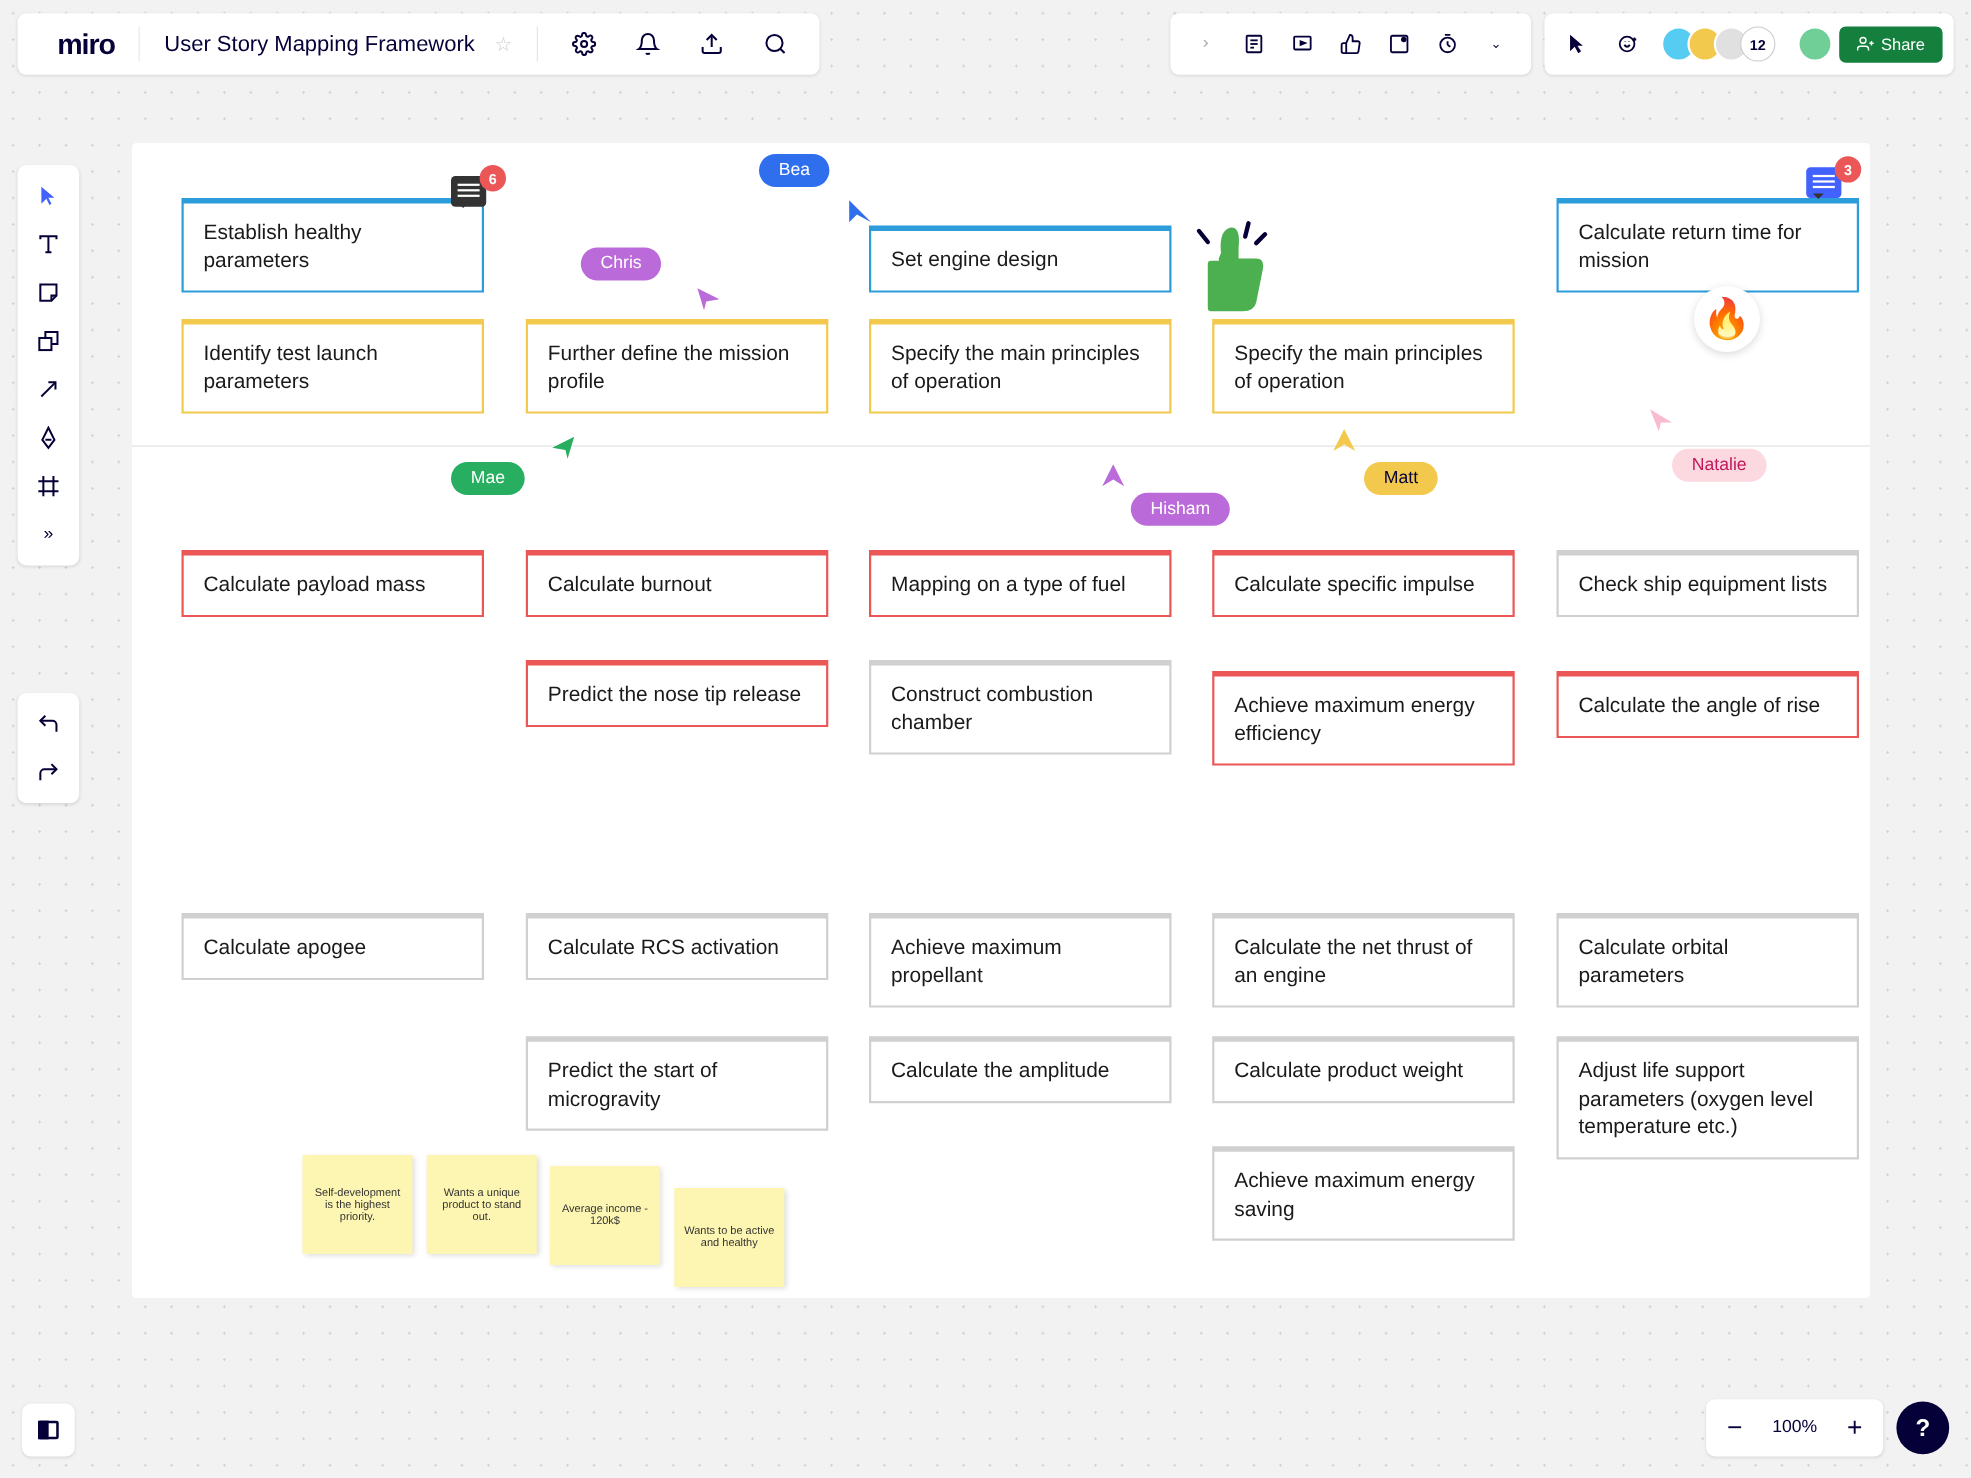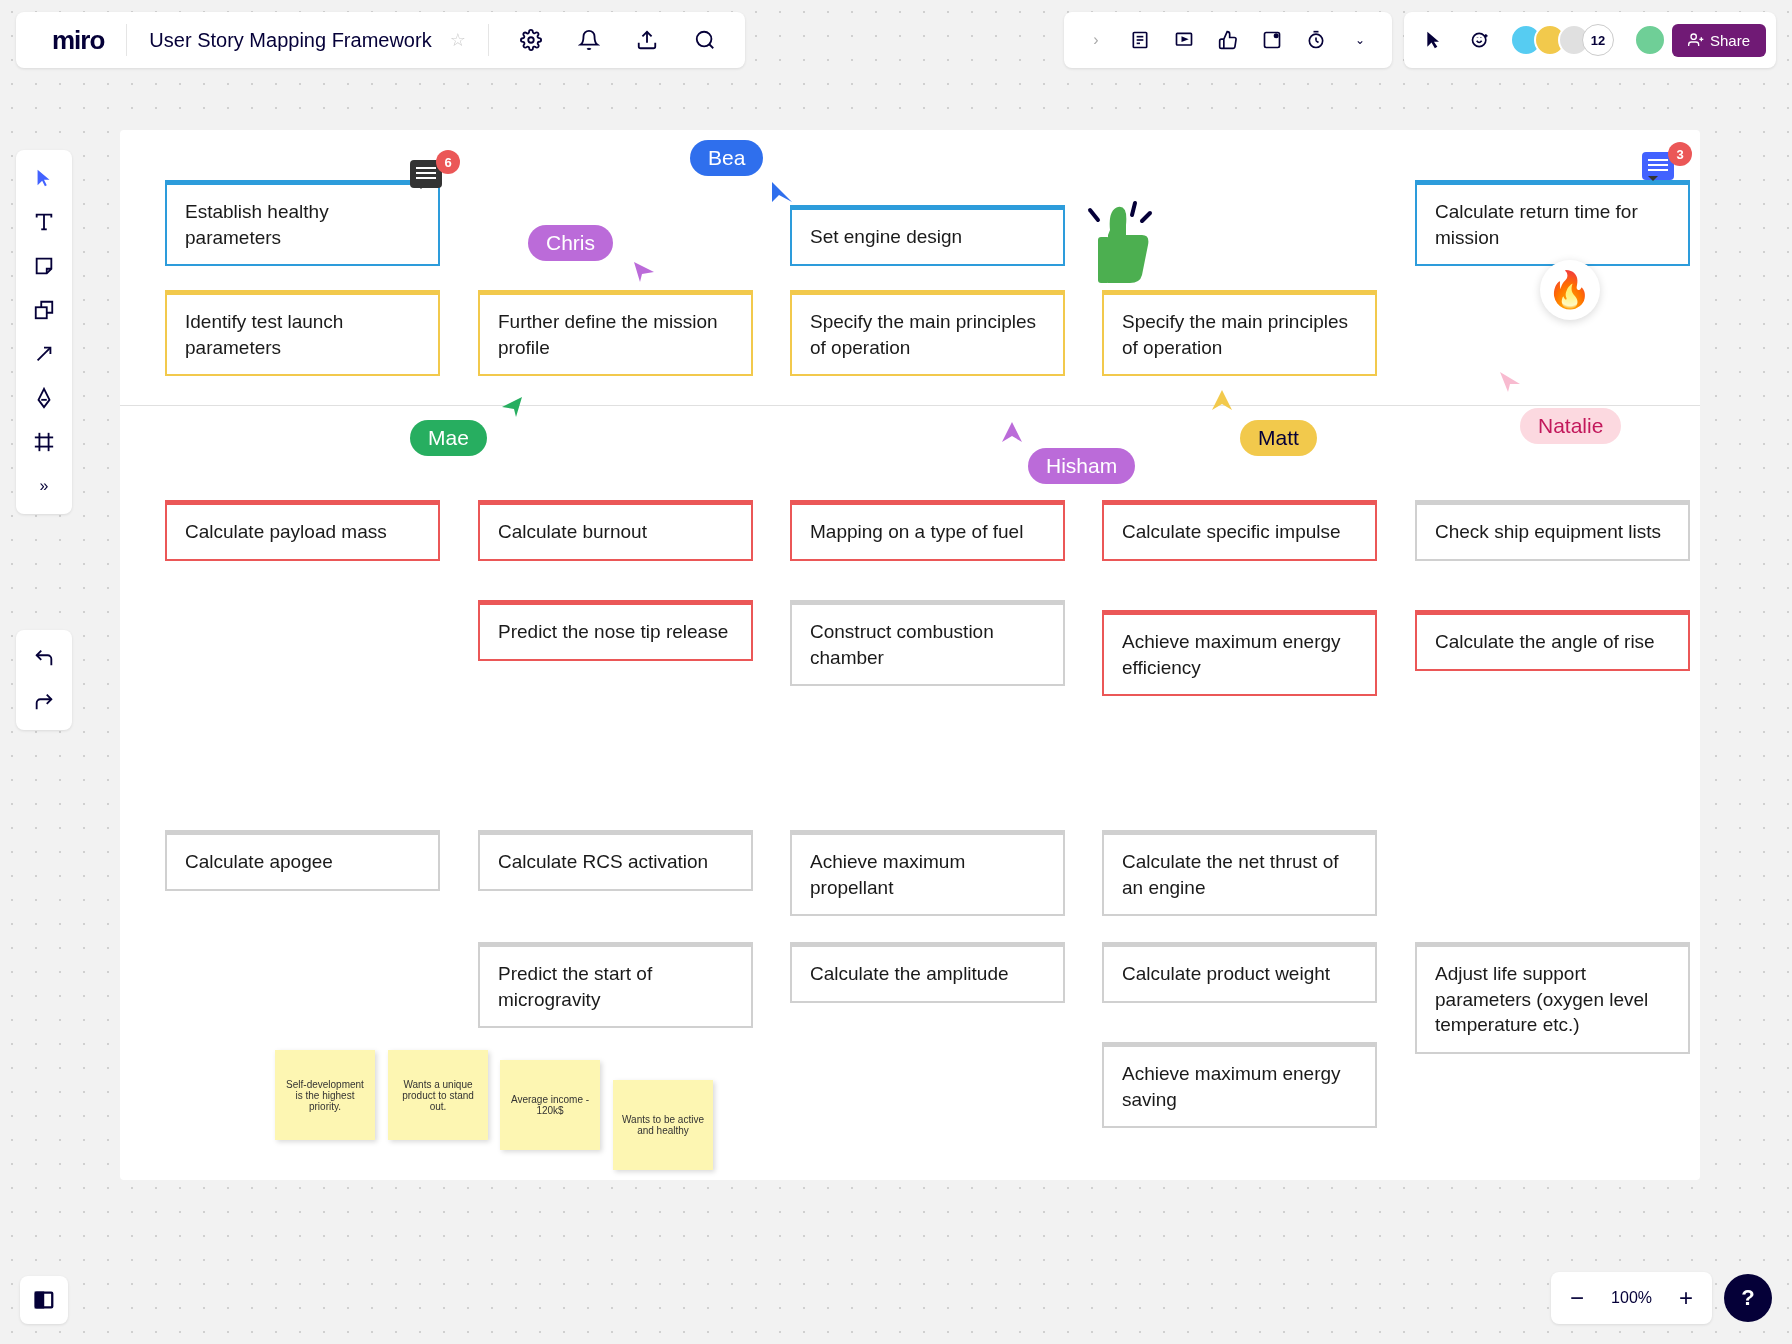--- a/index.html
+++ b/index.html
@@ -9,36 +9,36 @@
 .logo-panel { padding: 0 20px; gap: 18px; }
 .logo { font-weight: 900; font-size: 26px; color: #050038; letter-spacing: -1px; margin-left: 16px; }
 .board-title { font-size: 20px; font-weight: 400; color: #050038; }
 .star-icon { color: #ccc; font-size: 18px; }
 .divider { width: 1px; height: 32px; background: #e5e5e5; margin: 0 4px; }
 .icon-btn { width: 40px; height: 40px; display: flex; align-items: center; justify-content: center; color: #050038; cursor: pointer; border-radius: 6px; }
 .center-panel { padding: 0 12px; gap: 4px; }
 .right-panel { padding: 0 10px; gap: 6px; }
 .avatar { width: 32px; height: 32px; border-radius: 50%; border: 2px solid #fff; margin-left: -8px; display: flex; align-items: center; justify-content: center; font-size: 12px; font-weight: 600; }
 .avatar-count { background: #fff; border: 1px solid #ccc; color: #050038; font-size: 13px; }
-.share-btn { background: #701a75; color: #fff; border: none; border-radius: 6px; padding: 8px 16px; font-size: 15px; font-weight: 500; display: flex; align-items: center; gap: 6px; cursor: pointer; }
+.share-btn { background: #15803d; color: #fff; border: none; border-radius: 6px; padding: 8px 16px; font-size: 15px; font-weight: 500; display: flex; align-items: center; gap: 6px; cursor: pointer; }
 .left-toolbar { position: absolute; left: 16px; top: 150px; width: 56px; background: #fff; border-radius: 8px; box-shadow: 0 1px 3px rgba(0,0,0,0.1); padding: 8px 0; display: flex; flex-direction: column; align-items: center; gap: 4px; }
 .left-toolbar2 { position: absolute; left: 16px; top: 630px; width: 56px; background: #fff; border-radius: 8px; box-shadow: 0 1px 3px rgba(0,0,0,0.1); padding: 8px 0; display: flex; flex-direction: column; align-items: center; gap: 4px; }
 .tool-btn { width: 40px; height: 40px; display: flex; align-items: center; justify-content: center; color: #050038; cursor: pointer; border-radius: 6px; }
 .tool-btn.active { color: #4262ff; }
 .canvas { position: absolute; left: 120px; top: 130px; width: 1580px; height: 1050px; background: #fff; border-radius: 4px; }
 .card { position: absolute; background: #fff; border: 2px solid; padding: 14px 18px; font-size: 19px; color: #1a1a1a; line-height: 1.35; }
 .card.blue { border-color: #2d9cdb; border-top-width: 5px; }
 .card.yellow { border-color: #f2c94c; border-top-width: 5px; }
 .card.red { border-color: #eb5757; border-top-width: 5px; }
 .card.gray { border-color: #d0d0d0; border-top-width: 5px; }
 .badge { position: absolute; background: #eb5757; color: #fff; border-radius: 50%; width: 24px; height: 24px; display: flex; align-items: center; justify-content: center; font-size: 13px; font-weight: 600; }
 .comment-icon { position: absolute; width: 32px; height: 28px; background: #333; border-radius: 4px; }
 .comment-icon::after { content: ''; position: absolute; bottom: -6px; left: 6px; border: 5px solid transparent; border-top-color: #333; }
 .comment-lines { position: absolute; top: 7px; left: 6px; right: 6px; height: 2px; background: #fff; box-shadow: 0 5px 0 #fff, 0 10px 0 #fff; }
-.user-tag { position: absolute; padding: 6px 18px; border-radius: 20px; font-size: 21px; font-weight: 500; color: #fff; }
+.user-tag { position: absolute; padding: 6px 18px; border-radius: 20px; font-size: 16px; font-weight: 500; color: #fff; }
 .sticky { position: absolute; width: 100px; height: 90px; background: #fdf6b2; box-shadow: 2px 2px 5px rgba(0,0,0,0.15); padding: 8px; font-size: 10px; text-align: center; display: flex; align-items: center; justify-content: center; color: #333; }
 .bottom-bar { position: absolute; bottom: 20px; right: 20px; display: flex; gap: 12px; align-items: center; }
 .zoom-panel { background: #fff; border-radius: 8px; box-shadow: 0 1px 3px rgba(0,0,0,0.1); display: flex; align-items: center; padding: 4px; }
 .zoom-btn { width: 44px; height: 44px; display: flex; align-items: center; justify-content: center; font-size: 24px; color: #050038; cursor: pointer; }
 .zoom-val { font-size: 16px; padding: 0 12px; color: #050038; text-align: center; }
 .help-btn { width: 48px; height: 48px; border-radius: 50%; background: #050038; color: #fff; display: flex; align-items: center; justify-content: center; font-size: 22px; font-weight: 600; cursor: pointer; }
 .bottom-left { position: absolute; bottom: 20px; left: 20px; width: 48px; height: 48px; background: #fff; border-radius: 8px; box-shadow: 0 1px 3px rgba(0,0,0,0.1); display: flex; align-items: center; justify-content: center; cursor: pointer; }
 .hr-line { position: absolute; left: 0; right: 0; top: 275px; height: 1px; background: #e0e0e0; }
 svg { display: block; }
 .fire-emoji { position: absolute; width: 60px; height: 60px; background: #fff; border-radius: 50%; box-shadow: 0 2px 8px rgba(0,0,0,0.15); display: flex; align-items: center; justify-content: center; font-size: 36px; }
@@ -243,20 +243,21 @@
 
   <div class="card red" style="left:358px;top:470px;width:275px">Predict the nose tip release</div>
   <div class="card gray" style="left:670px;top:470px;width:275px">Construct combustion chamber</div>
   <div class="card red" style="left:982px;top:480px;width:275px">Achieve maximum energy efficiency</div>
   <div class="card red" style="left:1295px;top:480px;width:275px">Calculate the angle of rise</div>
 
   <div class="card gray" style="left:45px;top:700px;width:275px">Calculate apogee</div>
   <div class="card gray" style="left:358px;top:700px;width:275px">Calculate RCS activation</div>
   <div class="card gray" style="left:670px;top:700px;width:275px">Achieve maximum propellant</div>
   <div class="card gray" style="left:982px;top:700px;width:275px">Calculate the net thrust of an engine</div>
+  <div class="card gray" style="left:1295px;top:700px;width:275px">Calculate orbital parameters</div>
 
   <div class="card gray" style="left:358px;top:812px;width:275px">Predict the start of microgravity</div>
   <div class="card gray" style="left:670px;top:812px;width:275px">Calculate the amplitude</div>
   <div class="card gray" style="left:982px;top:812px;width:275px">Calculate product weight</div>
   <div class="card gray" style="left:1295px;top:812px;width:275px">Adjust life support parameters (oxygen level temperature etc.)</div>
   <div class="card gray" style="left:982px;top:912px;width:275px">Achieve maximum energy saving</div>
 
   <div class="sticky" style="left:155px;top:920px">Self-development is the highest priority.</div>
   <div class="sticky" style="left:268px;top:920px">Wants a unique product to stand out.</div>
   <div class="sticky" style="left:380px;top:930px">Average income - 120k$</div>

